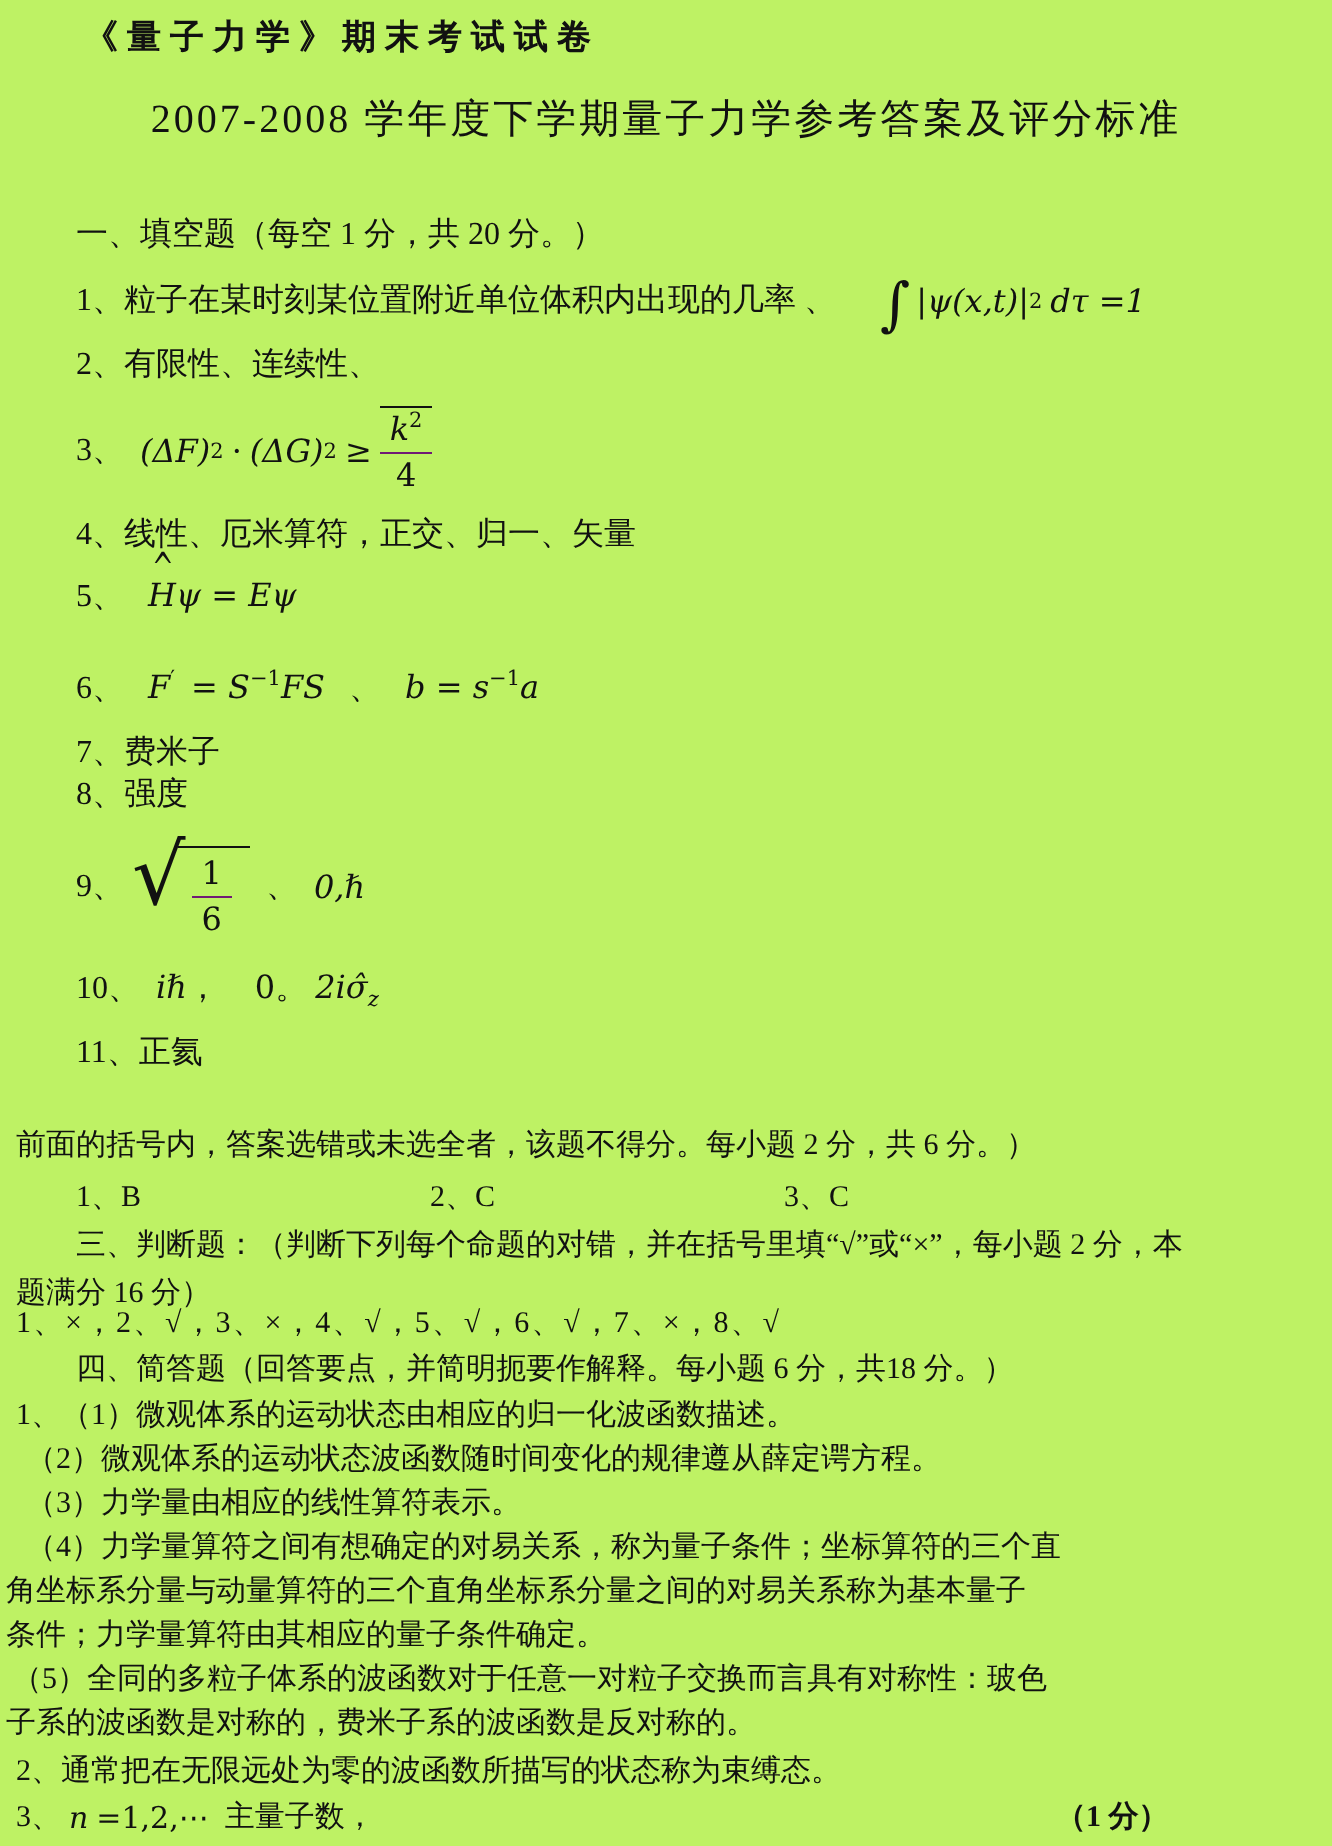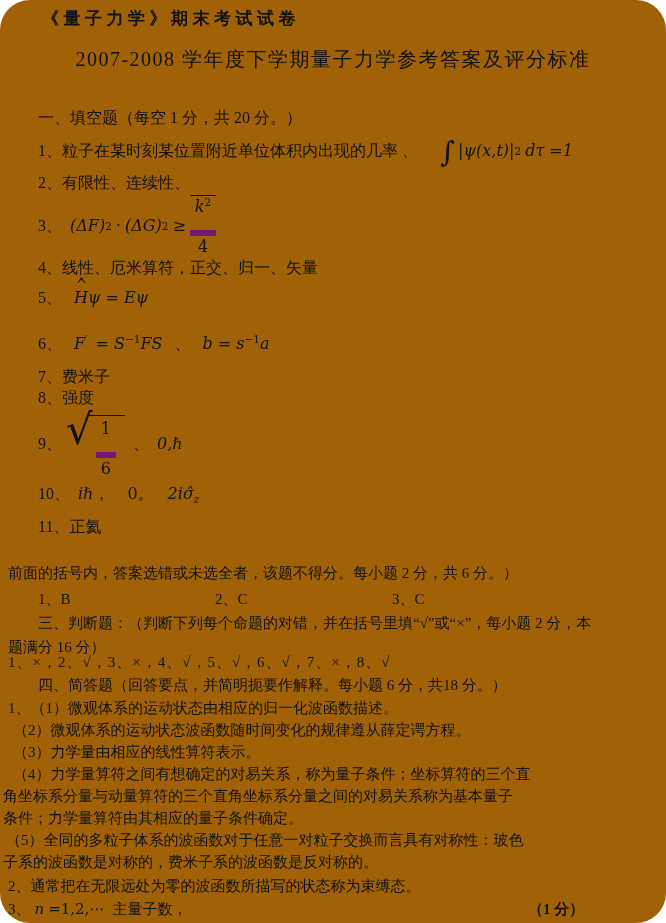--- a/index.html
+++ b/index.html
@@ -1,29 +1,29 @@
 <!DOCTYPE html>
 <html><head>
 <meta charset="utf-8">
 <style>
   html,body{margin:0;padding:0;background:#fff;}
-  .page{position:relative;width:666px;height:923px;background:#a16207;overflow:hidden;
-        font-family:"Liberation Serif","DejaVu Serif",serif;color:#111;border-radius:30px;}
+  .page{position:relative;width:666px;height:923px;background:#bef264;overflow:hidden;
+        font-family:"Liberation Serif","DejaVu Serif",serif;color:#111;}
   .line{position:absolute;white-space:nowrap;font-size:16px;line-height:20px;}
   .t15{font-size:15px;line-height:21px;}
   .title{position:absolute;left:42px;top:7px;font-size:17px;font-weight:700;letter-spacing:4.5px;white-space:nowrap;}
   .subtitle{position:absolute;left:0;top:46px;width:100%;text-align:center;font-size:20px;letter-spacing:1.5px;white-space:nowrap;}
   
   .m{font-family:"DejaVu Serif",serif;}
   .it{font-style:italic;}
   .sp{font-size:10.5px;vertical-align:super;font-family:"DejaVu Serif",serif;line-height:0;}
   .sb{font-size:10.5px;vertical-align:sub;font-family:"DejaVu Serif",serif;font-style:italic;line-height:0;}
   .int{font-size:29px;line-height:20px;font-family:"DejaVu Serif",serif;margin-right:3px;position:relative;top:1px;}
   .frac{display:inline-flex;flex-direction:column;align-items:center;font-family:"DejaVu Serif",serif;margin:0 4px;}
-  .fnum{display:block;padding:0 5px 13px;border-bottom:6px solid #701a75;text-align:right;}
+  .fnum{display:block;padding:0 5px 1px;border-bottom:1px solid #701a75;text-align:right;}
   .olnum{border-top:1px solid #111;padding-top:1px;}
   .fden{display:block;padding:1px 5px 0;text-align:center;}
   .hat-holder{position:relative;display:inline-block;}
   .hat{position:absolute;left:2px;top:-12px;font-size:13px;font-style:normal;transform:scaleY(1.6);font-family:"DejaVu Serif",serif;}
   .sqrt{display:inline-flex;align-items:flex-start;}
   .rad{font-size:42px;line-height:40px;font-family:"DejaVu Serif",serif;}
   .sqb{border-top:1.5px solid #111;margin-left:-4px;margin-top:5px;padding:3px 5px 0 3px;}
   
   #sec1h{left:38px;top:108px;}
   #q1{left:38px;top:132px;display:flex;align-items:center;height:38px;}
@@ -136,21 +136,21 @@
       </span>
     </span>
     <span class="gapL">、</span>
     <span class="m it gapL">0,ℏ</span>
   </div>
 
   <div class="line" id="q10">
     <span>10、</span>
     <span class="m it gapS">iℏ</span><span>，</span>
     <span class="m" style="margin-left:14px;">0。</span>
-    <span class="m it" style="margin-left:10px;">2iσ̂</span><sub class="sb">z</sub>
+    <span class="m it" style="">2iσ̂</span><sub class="sb">z</sub>
   </div>
 
   <div class="line" id="q11">
     <span>11、</span><span>正氦</span>
   </div>
 
   <div class="line t15" id="choiceh2">前面的括号内，答案选错或未选全者，该题不得分。每小题 2 分，共 6 分。）</div>
   <div class="line t15" id="choiceans">
     <span id="ca0">1、B</span>
     <span id="ca1">2、C</span>

